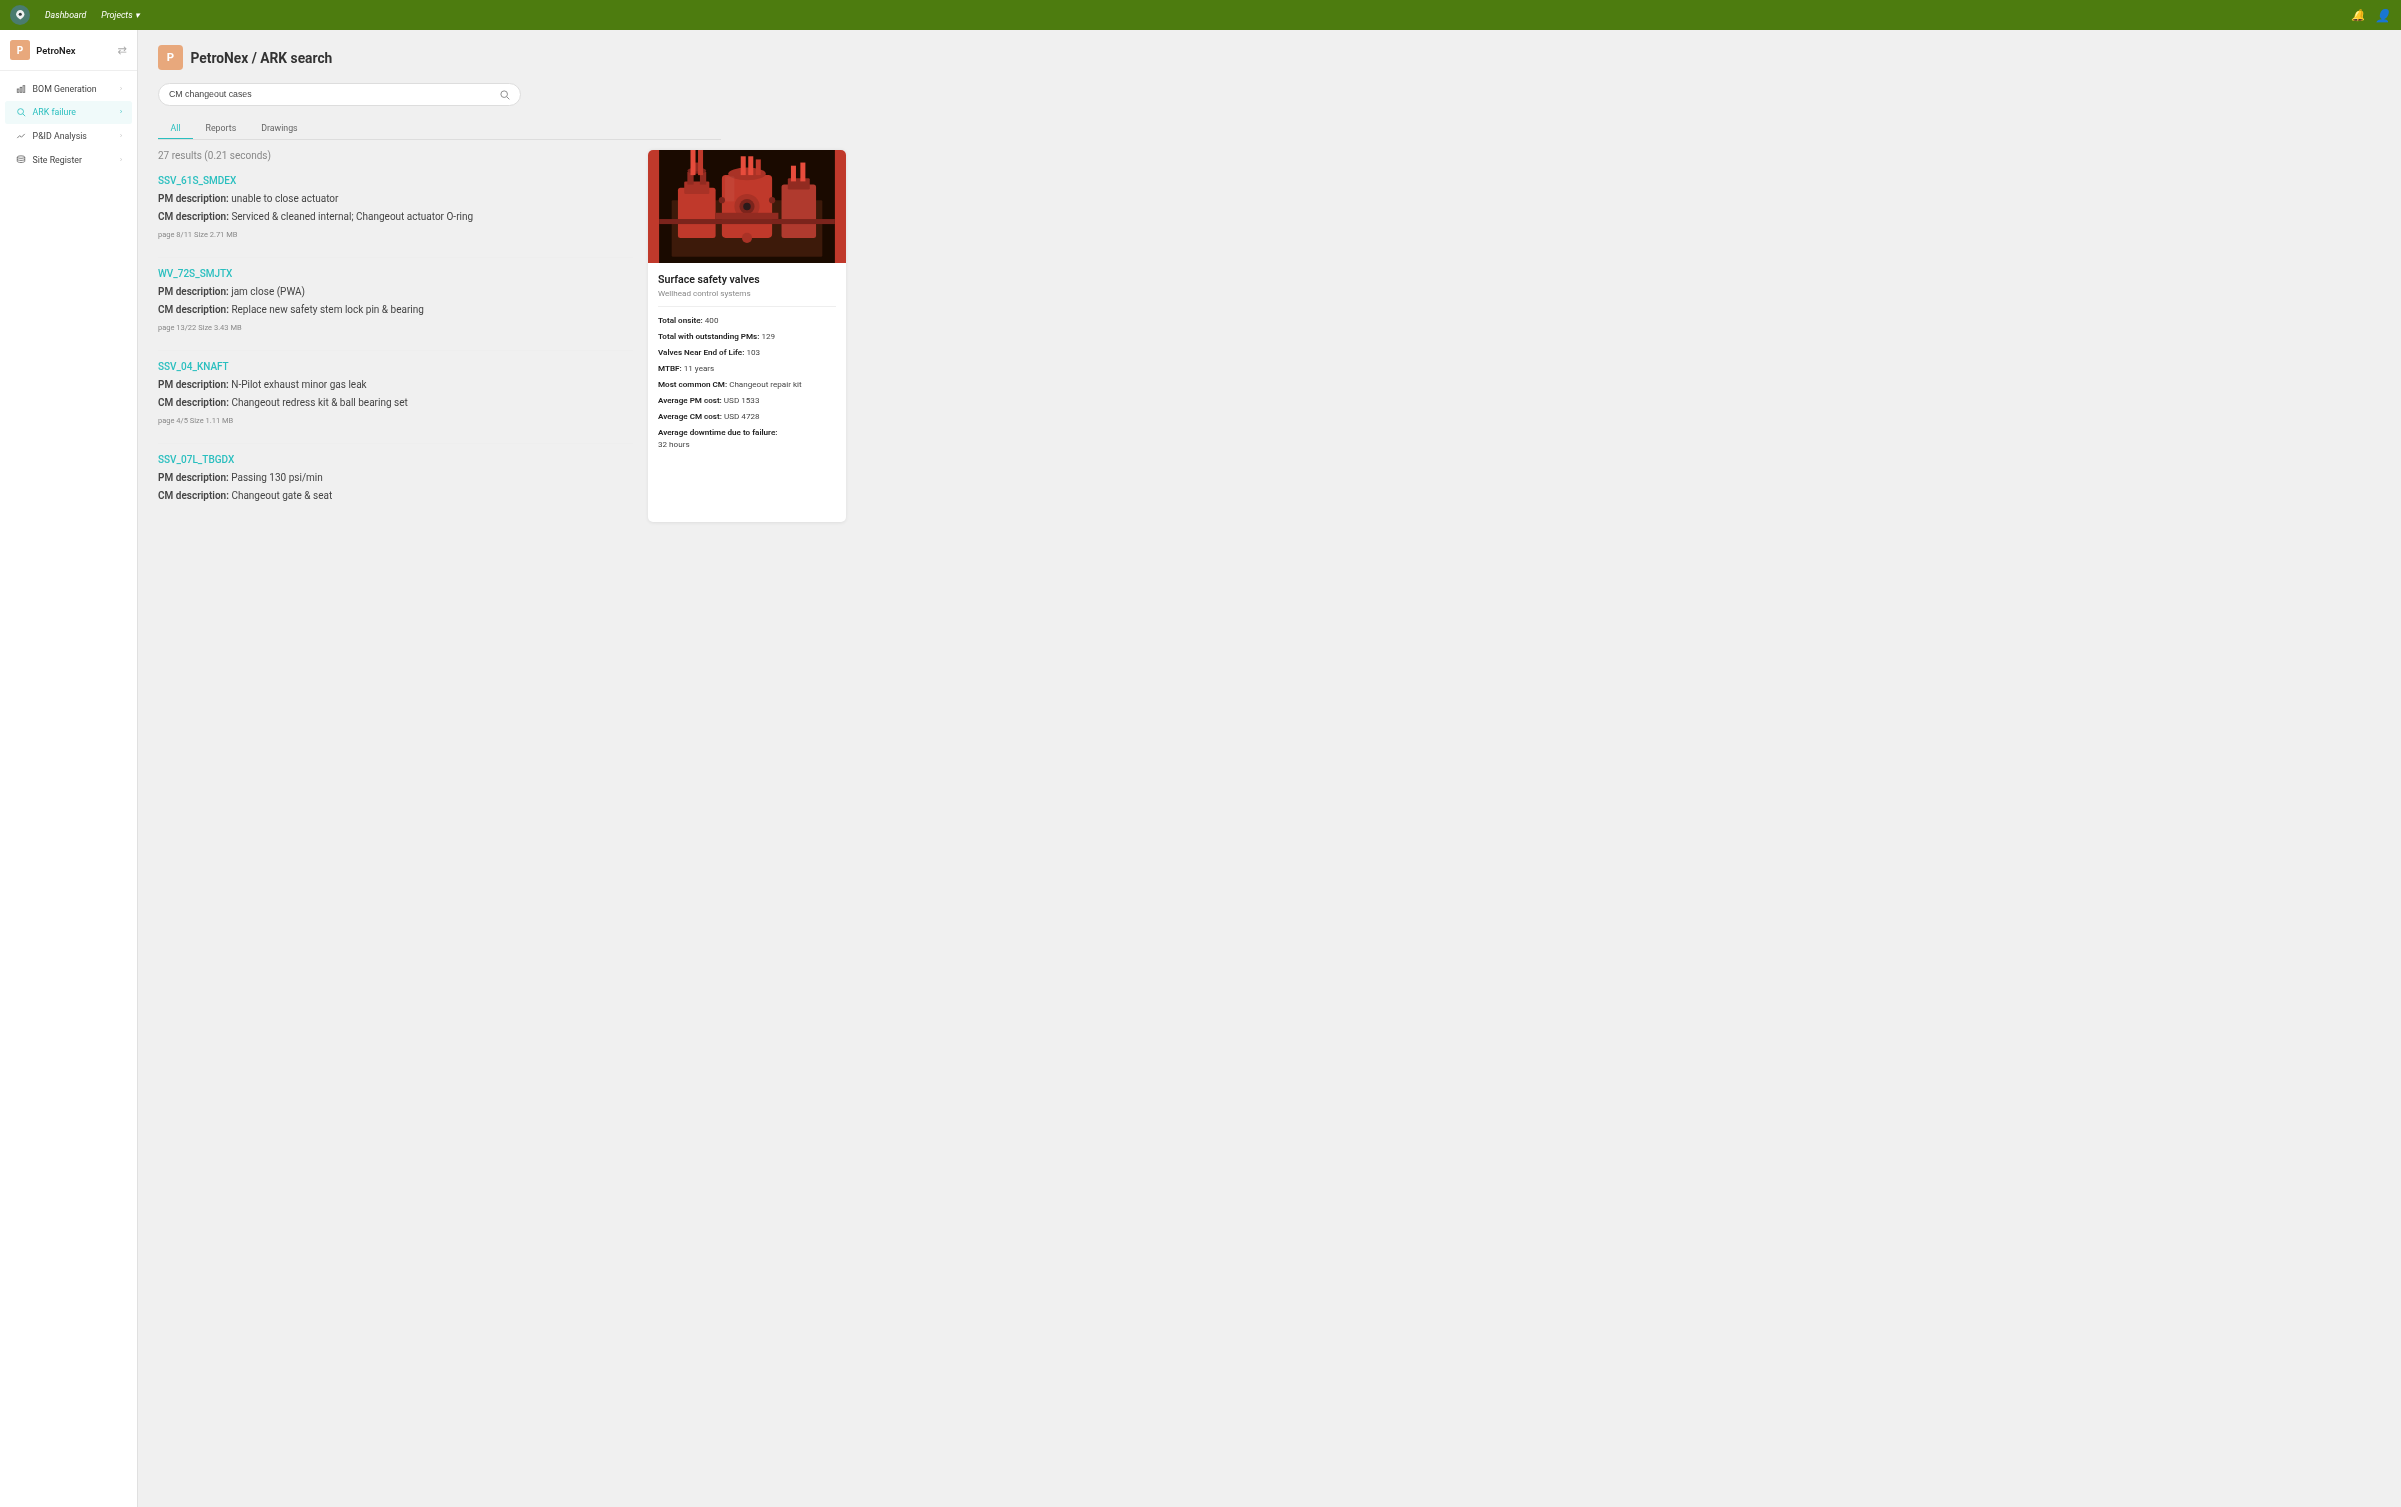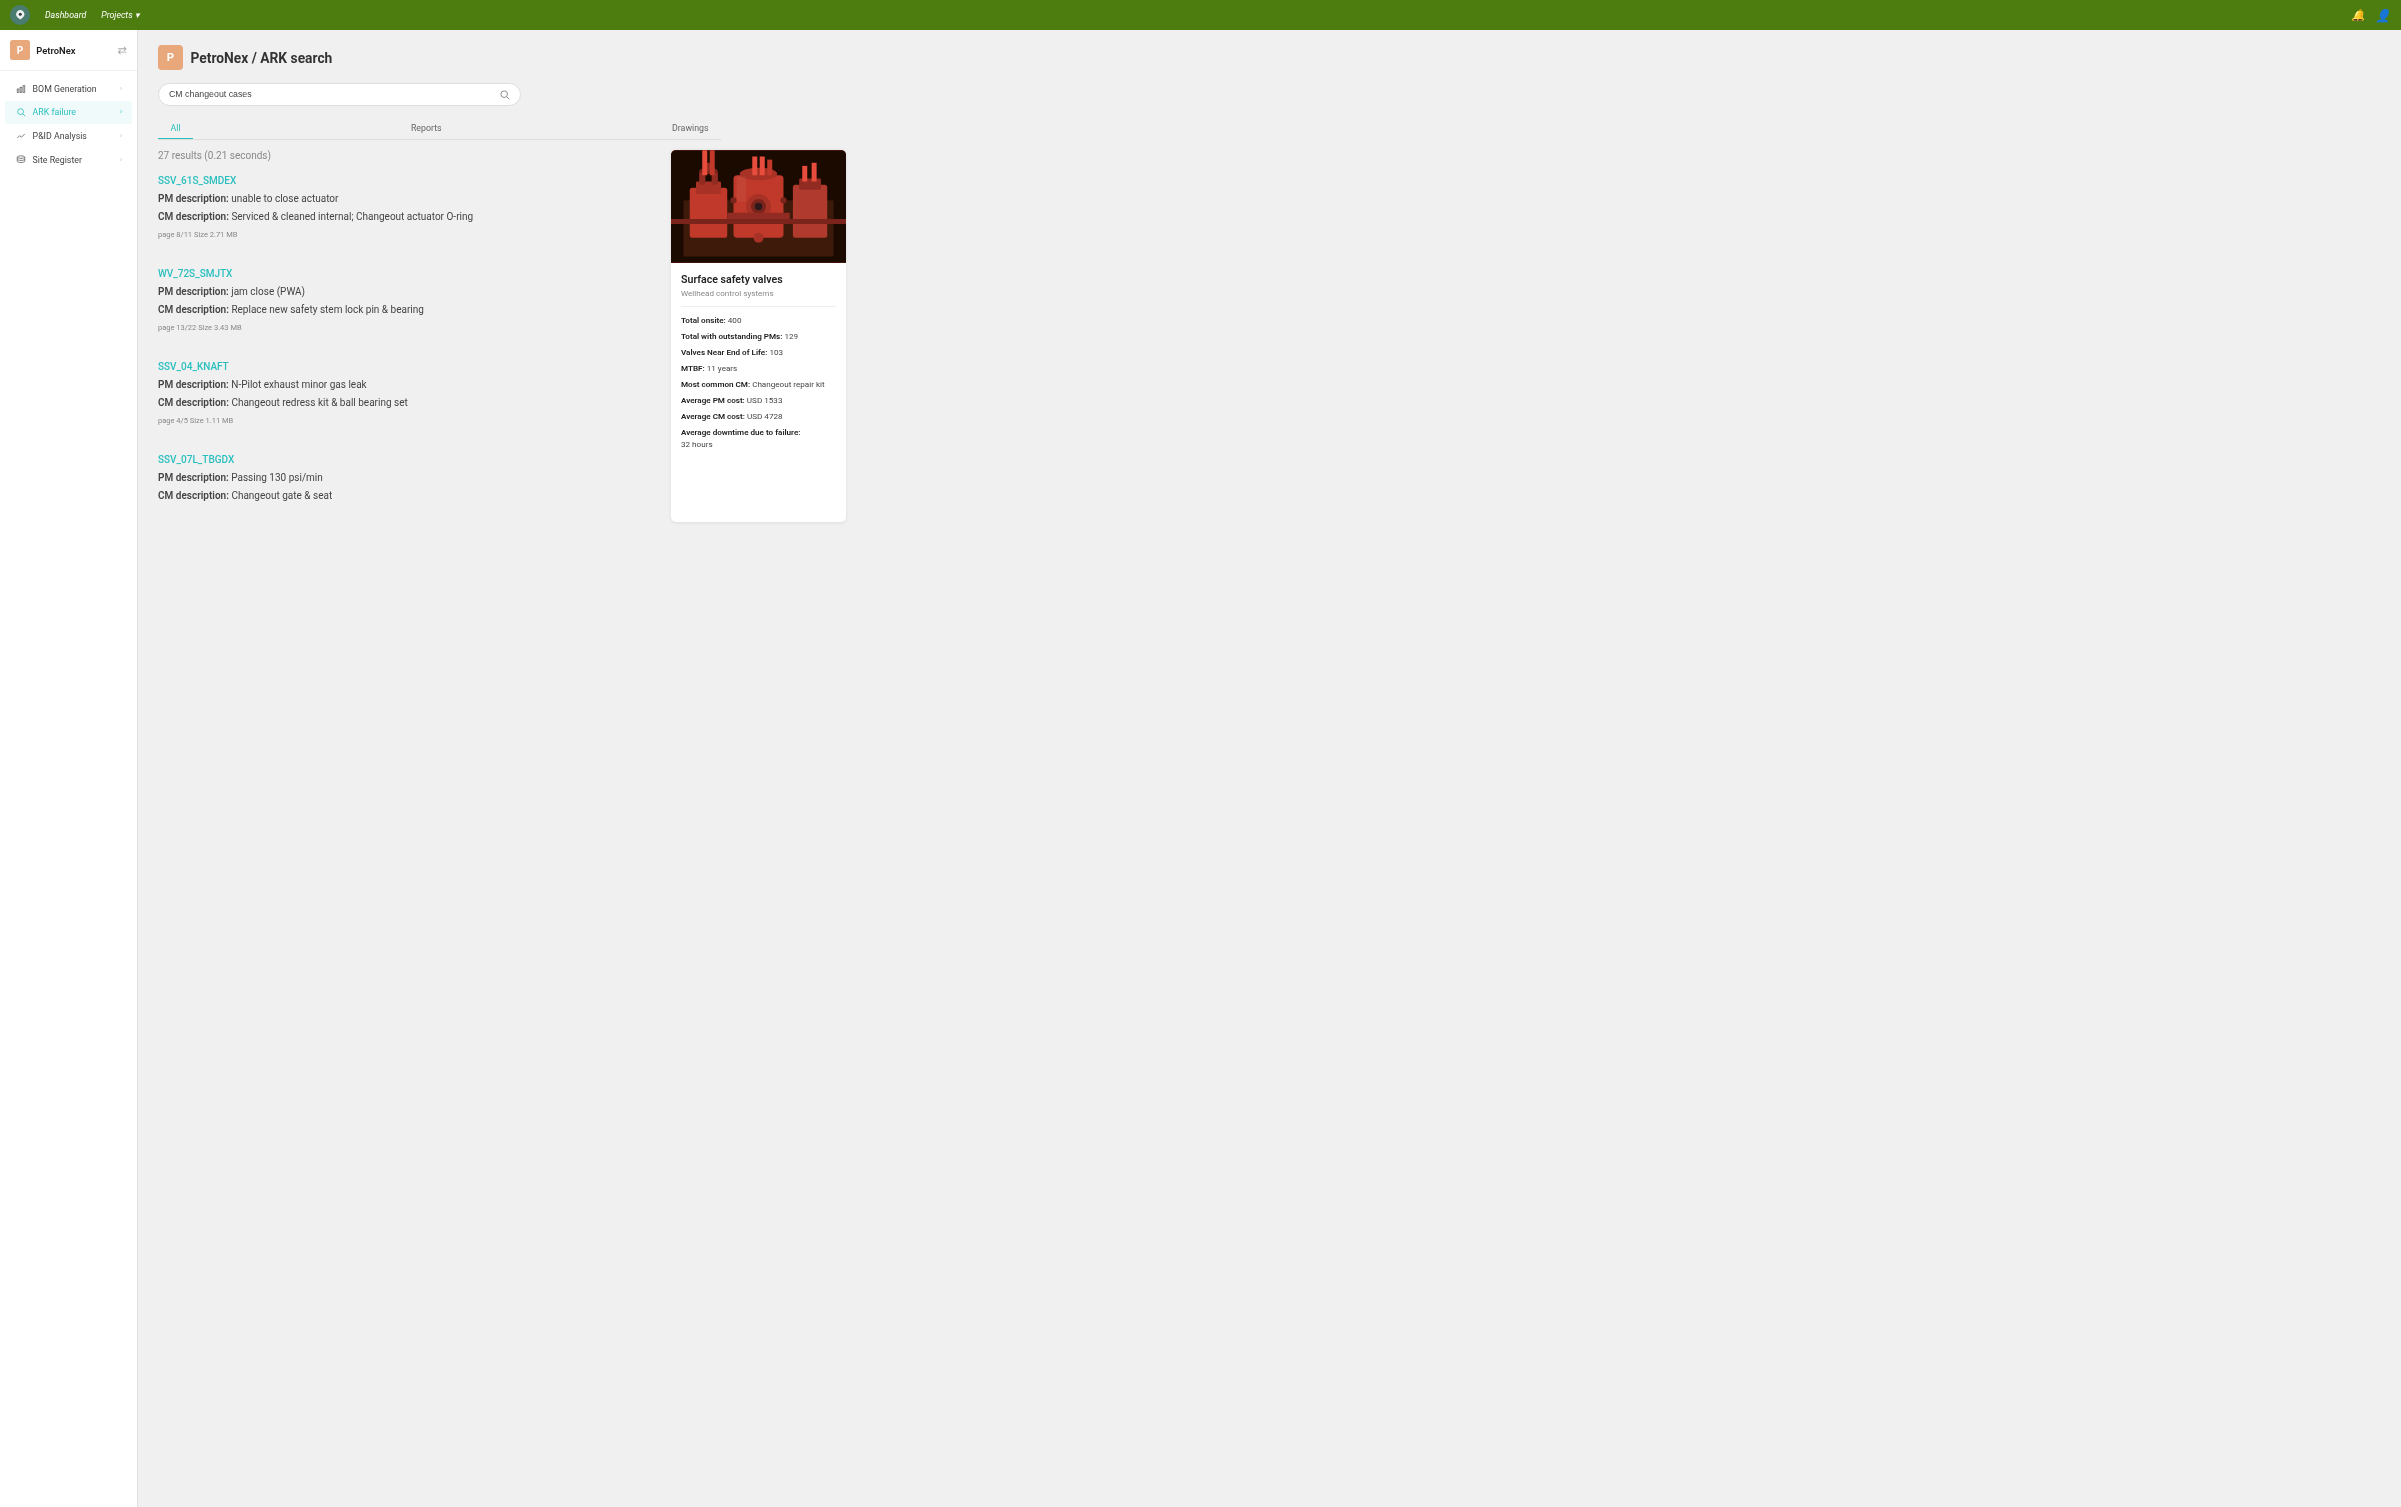--- a/index.html
+++ b/index.html
@@ -148,21 +148,20 @@
       display: flex; align-items: center;
     }
 
     
     .tabs {
       display: flex;
       gap: 0;
       border-bottom: 0.6px solid #ddd;
       margin-bottom: 10px;
       max-width: 563px;
-      justify-content: space-between;
     }
     .tab {
       padding: 5px 12.5px;
       font-size: 8.8px;
       color: #666;
       cursor: pointer;
       border-bottom: 1.3px solid transparent;
       margin-bottom: -0.6px;
     }
     .tab.active {
@@ -209,21 +208,21 @@
       margin-top: 5px;
     }
     .result-divider {
       border: none;
       border-top: 0.6px solid #eee;
       margin: 10px 0;
     }
 
     
     .side-card {
-      width: 175px;
+      width: 198px;
       background: #fff;
       border-radius: 5px;
       box-shadow: 0 0.6px 3.8px rgba(0,0,0,0.08);
       overflow: hidden;
       flex-shrink: 0;
     }
     .side-card-image {
       width: 100%;
       height: 113px;
       background: #c0392b;

